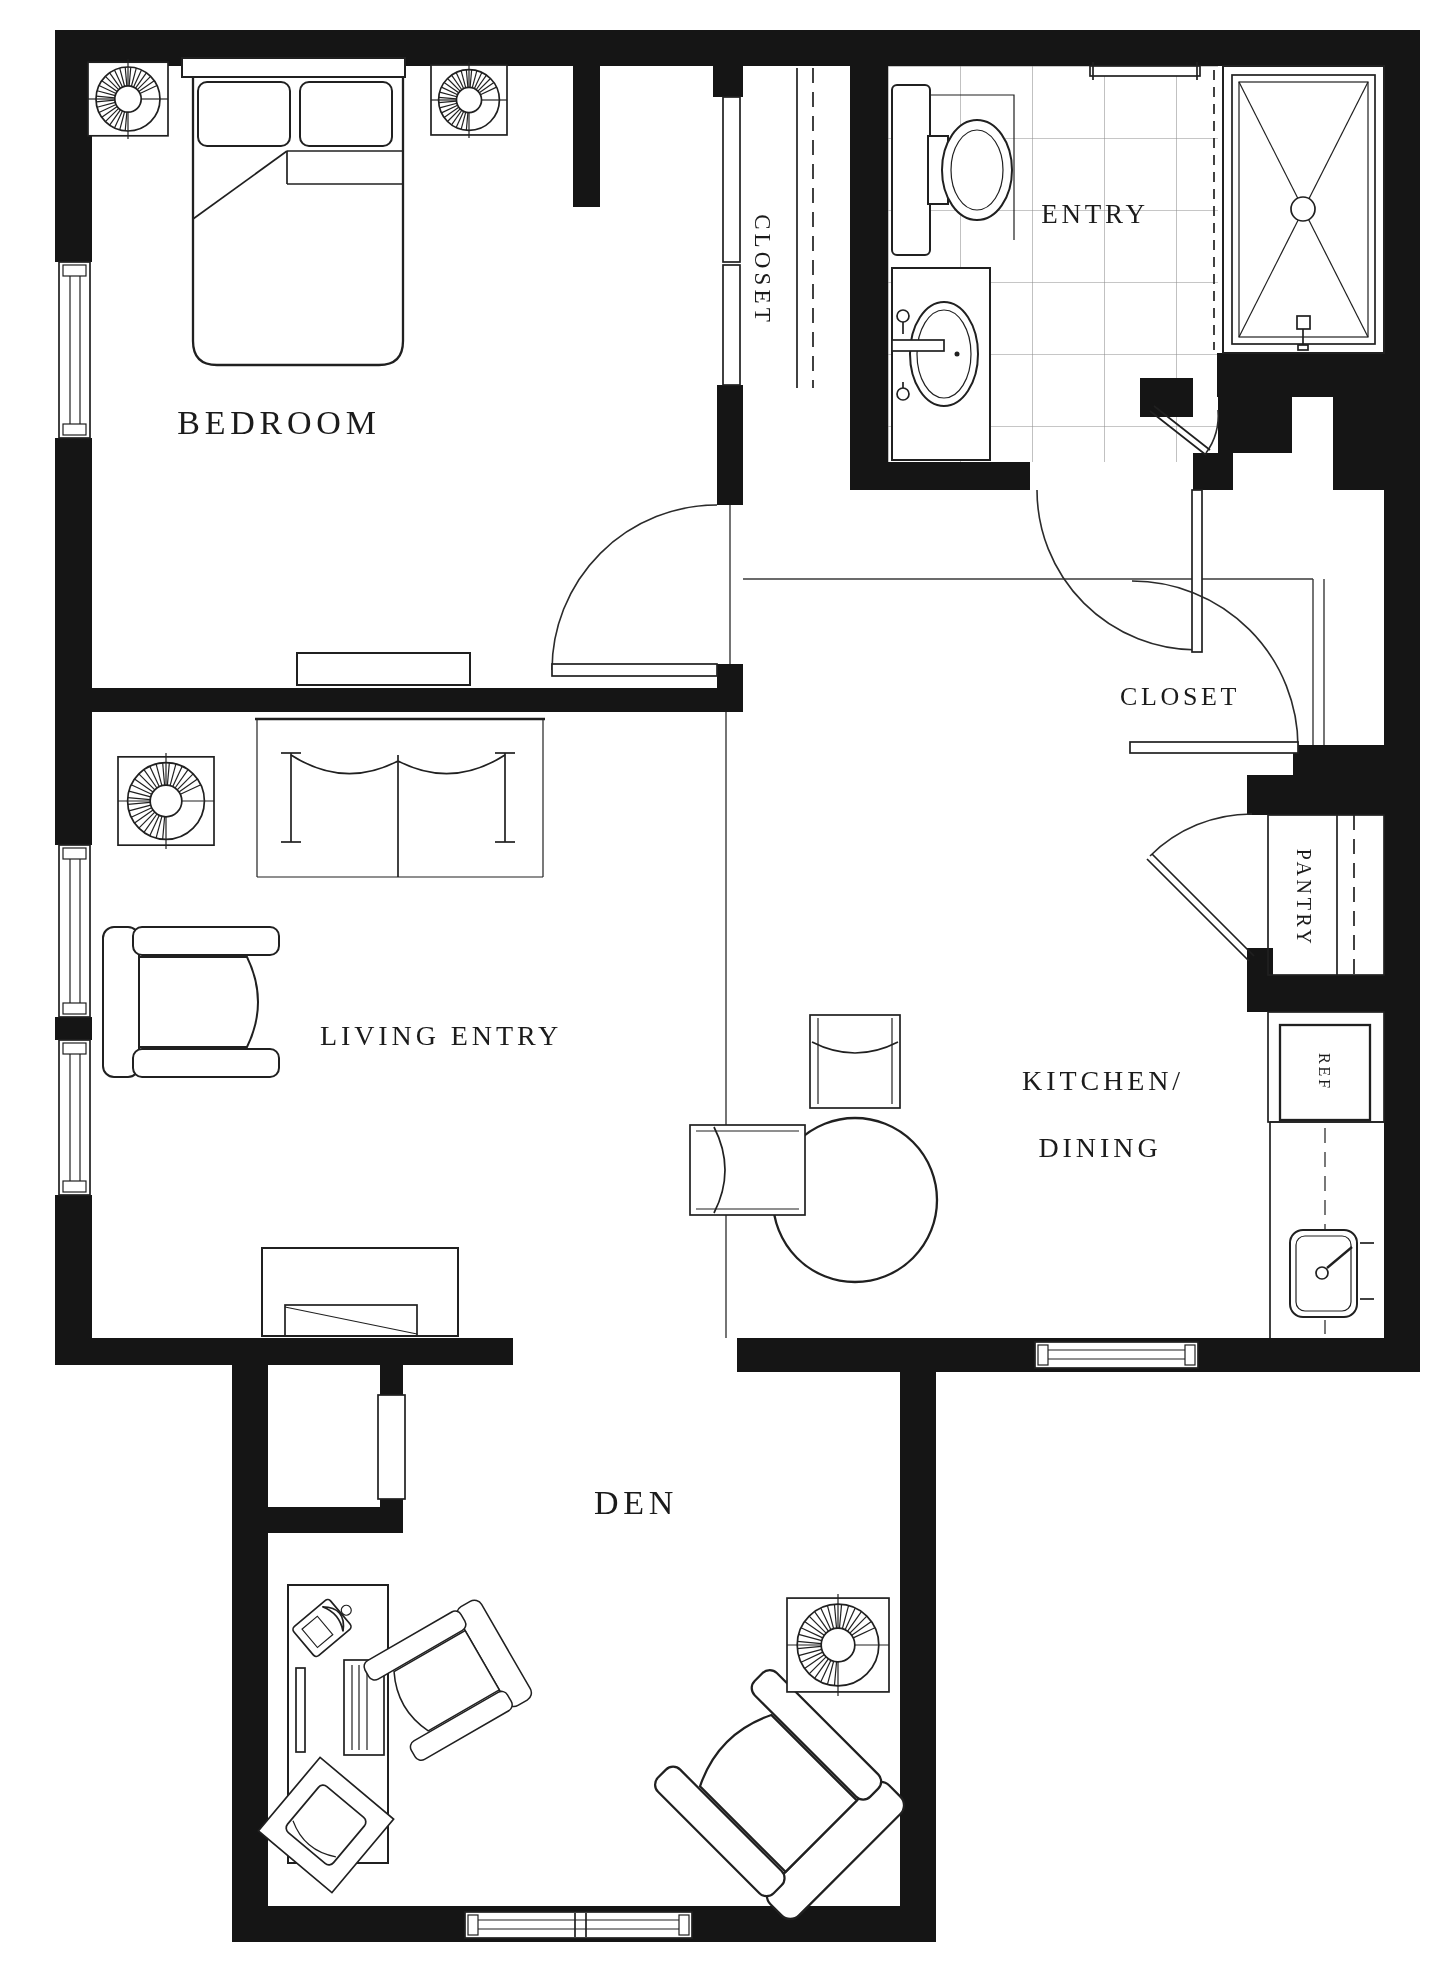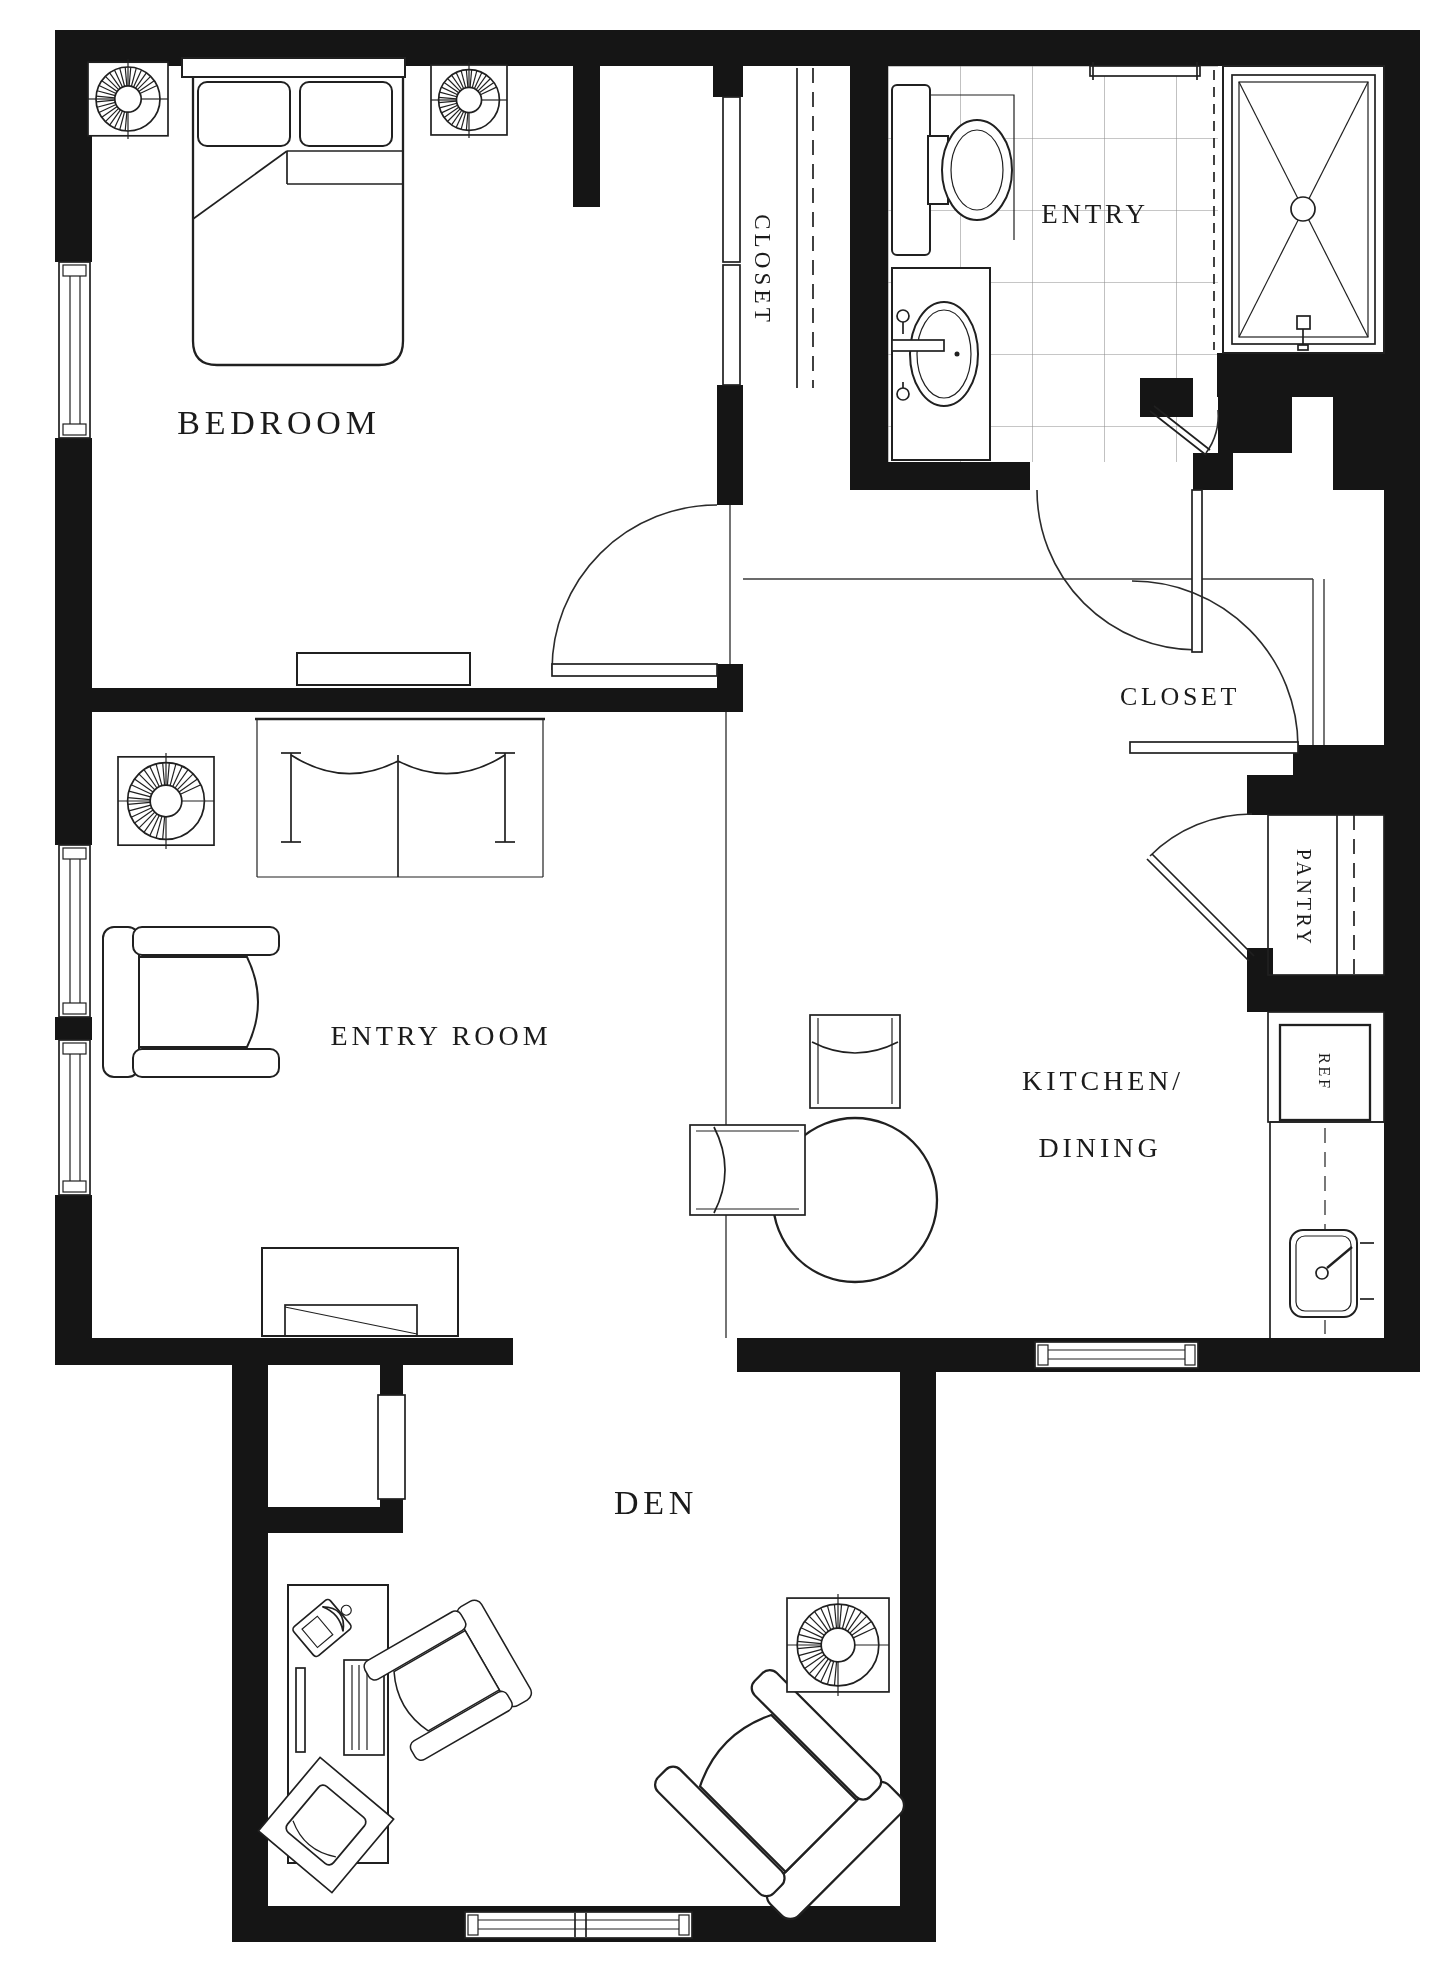--- a/index.html
+++ b/index.html
@@ -429,19 +429,19 @@
         <line x1="849.9006071273695" y1="1633.0993928726305" x2="866.8499566724112" y2="1616.150043327589" class="f1"></line>
         <line x1="851.7863289053837" y1="1635.346708576212" x2="871.4214034069909" y2="1621.5980813968772" class="f1"></line>
         <line x1="853.2531600558268" y1="1637.887334654904" x2="874.9773577110954" y2="1627.7571749209794" class="f1"></line>
       </g>
 </svg>
 
   <div class="label sz29" style="left:279px;top:423px;">BEDROOM</div>
   <div class="label vlabel sz23" style="left:762px;top:270px;transform:translate(-50%,-50%);">CLOSET</div>
   <div class="label sz27" style="left:1095px;top:214px;">ENTRY</div>
   <div class="label sz26" style="left:1180px;top:697px;">CLOSET</div>
-  <div class="label sz28" style="left:441px;top:1036px;">ENTRY ROOM</div>
+  <div class="label sz28" style="left:441px;top:1036px;">LIVING ENTRY</div>
   <div class="label sz28" style="left:1103px;top:1081px;">KITCHEN/</div>
   <div class="label sz28" style="left:1100px;top:1128px;margin-top:20px;">DINING</div>
   <div class="label vlabel sz20" style="left:1303px;top:898px;">PANTRY</div>
   <div class="label vlabel sz16" style="left:1324px;top:1072px;">REF</div>
-  <div class="label sz29" style="left:636px;top:1503px;margin-left:20px;">DEN</div>
+  <div class="label sz29" style="left:636px;top:1503px;">DEN</div>
 </div>
 
 </body></html>

